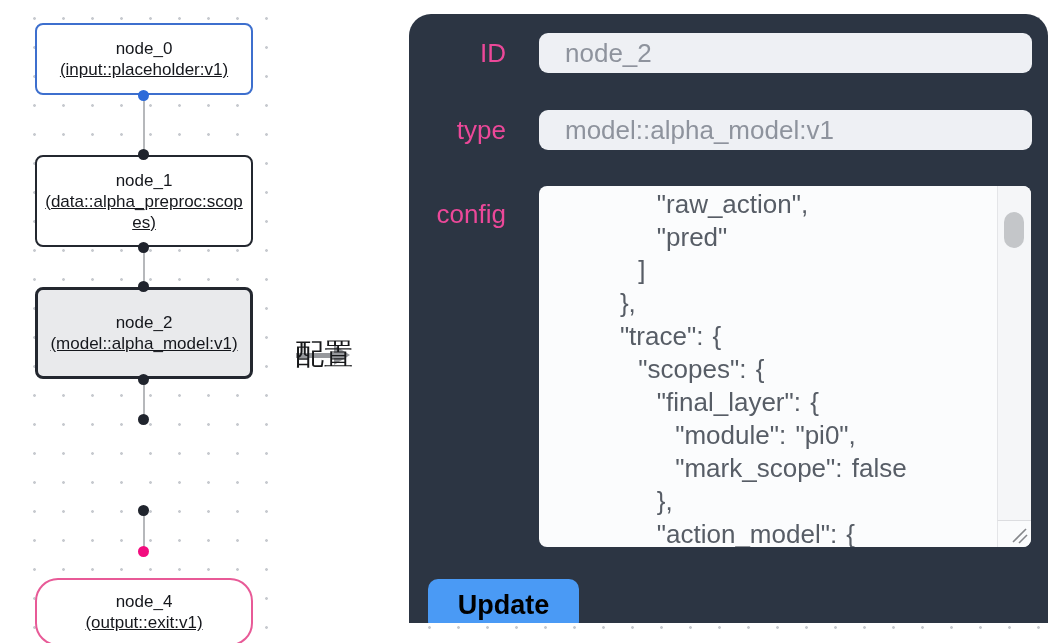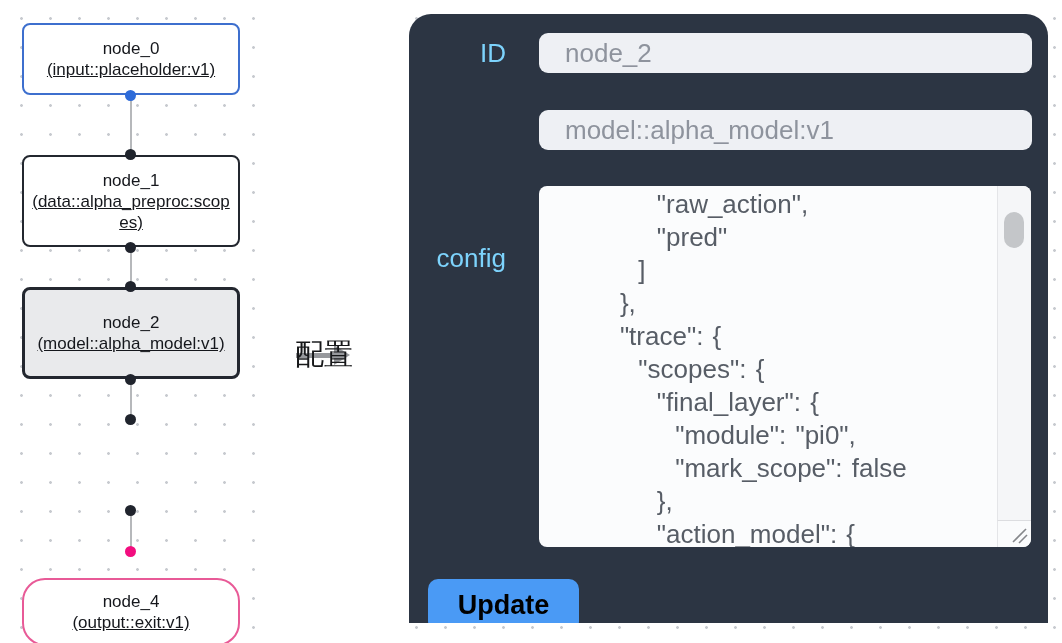--- a/index.html
+++ b/index.html
@@ -5,20 +5,21 @@
   * { margin: 0; padding: 0; box-sizing: border-box; }
   html, body { width: 1062px; height: 643px; background: #ffffff; overflow: hidden; }
   body { position: relative; font-family: "Liberation Sans", "DejaVu Sans", sans-serif; }
 
   
   .canvas {
     position: absolute; top: 0; height: 643px;
     background-image: radial-gradient(circle, #c7cacf 1.3px, rgba(0,0,0,0) 1.5px);
     background-size: 29px 29px;
     background-position: 7px 4px;
+    margin-left: 13px;
   }
   .canvas-left  { left: 0; width: 268px; }
   .canvas-right { left: 395px; width: 667px; }
 
   
   .node {
     position: absolute; left: 22px; width: 218px;
     background: #ffffff; border: 2px solid #23272f; border-radius: 8px;
     display: flex; flex-direction: column; align-items: center; justify-content: center;
     text-align: center; z-index: 3; padding: 2px 8px;
@@ -65,25 +66,25 @@
   }
 
   
   .panel {
     position: absolute; left: 409px; top: 14px; width: 639px; height: 609px;
     background: #2c3543; border-radius: 22px 22px 0 0;
     overflow: hidden; z-index: 6;
   }
   .field-label {
     position: absolute; left: 0; width: 97px;
-    text-align: right; color: #7dd3fc; font-size: 26px;
+    text-align: right; color: #ec4899; font-size: 26px;
   }
   .lbl-id     { top: 19px;  height: 40px; line-height: 40px; }
   .lbl-type   { top: 96px;  height: 40px; line-height: 40px; }
-  .lbl-config { top: 180px; height: 40px; line-height: 40px; margin-top: 44px; }
+  .lbl-config { top: 180px; height: 40px; line-height: 40px; }
 
   .text-input {
     position: absolute; left: 130px; width: 493px; height: 40px;
     background: #eef0f4; border-radius: 9px;
     line-height: 40px; padding-left: 26px;
     font-size: 26px; color: #8e939d; white-space: nowrap; overflow: hidden;
   }
   .inp-id   { top: 19px; }
   .inp-type { top: 96px; }
 
@@ -164,20 +165,21 @@
   <div class="head"></div>
 </div>
 
 <div class="canvas canvas-right"></div>
 
 <div class="panel">
 
   <div class="field-label lbl-id">ID</div>
   <div class="text-input inp-id">node_2</div>
 
+  <div class="field-label lbl-type">type</div>
   <div class="text-input inp-type">model::alpha_model:v1</div>
 
   <div class="field-label lbl-config">config</div>
   <div class="config-box">
     <pre class="config-text">        "raw_action",
         "pred"
       ]
     },
     "trace": {
       "scopes": {

